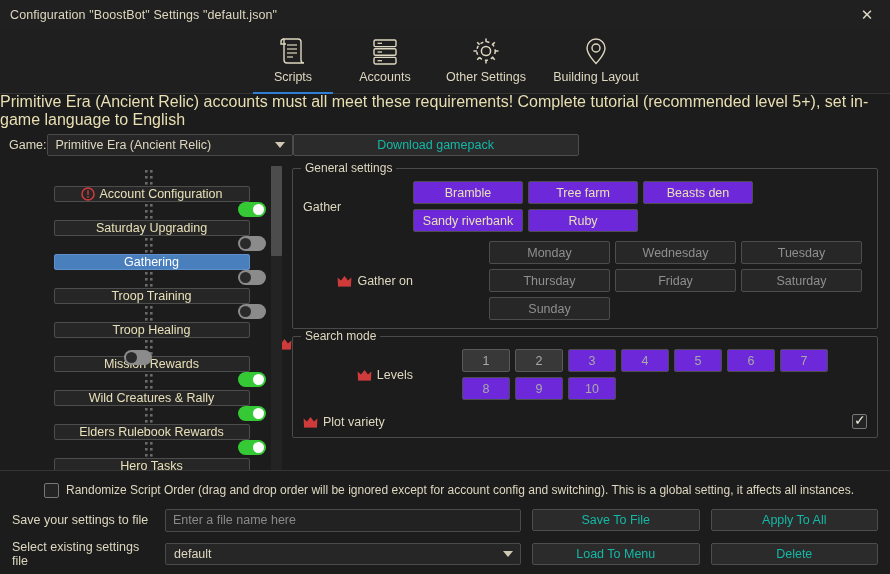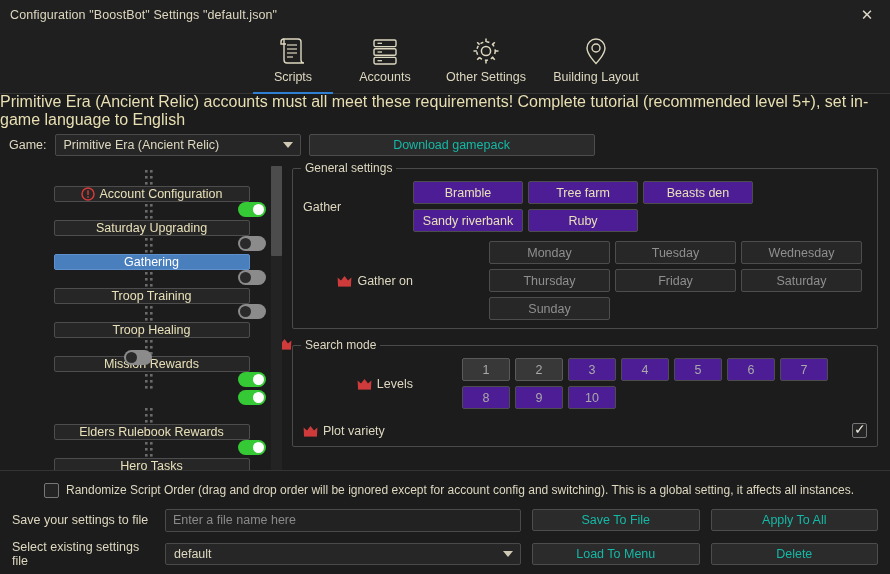--- a/index.html
+++ b/index.html
@@ -51,21 +51,21 @@
 
   
   .notice {
     height: 34px; display: flex; align-items: center; justify-content: center;
     color: #e8dfb2; font-size: 16px; background: #1c1c1c;
   }
 
   
   .gamerow {
     height: 34px; display: flex; align-items: center;
-    padding-left: 9px; gap: 8px; background: #1c1c1c;
+    padding-left: 9px; background: #1c1c1c;
   }
   .gamerow .lbl { font-size: 12.5px; color: #ded8c0; }
   .combo {
     position: relative; background: #262626; border: 1px solid #4a4a4a;
     height: 22px; display: flex; align-items: center;
     padding: 0 22px 0 8px; font-size: 12.5px; color: #ded8c0;
     cursor: pointer; border-radius: 2px;
   }
   .combo .arrow {
     position: absolute; right: 7px; top: 50%; transform: translateY(-50%);
@@ -125,34 +125,34 @@
   }
   .scroll-thumb {
     position: absolute; left: 0; top: 0; width: 11px; height: 90px;
     background: #4c4c4c; border-radius: 1px; cursor: pointer;
   }
 
   
   .panels { flex: 1; padding: 2px 12px 0 0; position: relative; }
   .group {
     border: 1px solid #4a4a4a; border-radius: 2px;
-    position: relative; margin-bottom: 16px; padding: 10px 10px 8px 10px;
+    position: relative; margin-bottom: 7px; padding: 10px 10px 8px 10px;
   }
   .group > .legend {
     position: absolute; top: -8px; left: 8px; background: #1c1c1c;
     padding: 0 4px; font-size: 12px; color: #ded8c0;
   }
   .field { display: flex; align-items: center; }
   .field .fname {
     width: 110px; flex: none; display: flex; align-items: center; gap: 5px;
     font-size: 12.5px; color: #ded8c0;
   }
   .chips { display: flex; flex-wrap: wrap; gap: 5px; flex: 1; }
   .chip {
-    height: 23px; background: #4c1d95; border: 1px solid #4d4d4d;
+    height: 23px; background: #6d28d9; border: 1px solid #4d4d4d;
     border-radius: 2px; color: #e8e0b8; font-size: 12.5px;
     display: flex; align-items: center; justify-content: center;
     cursor: pointer; padding: 0 6px;
   }
   .chip.w110 { width: 110px; }
   .chip.day { width: 121px; color: #8f8f8f; background: #272727; }
   .chip.lvl { width: 48px; color: #a9a9a9; }
   .chip.lvl.sel { background: #383838; border-color: #5a5a5a; }
   .cbox {
     width: 15px; height: 15px; border: 1px solid #777; border-radius: 2px;
@@ -382,20 +382,24 @@
     <span class="grip">
             <svg width="9" height="20" viewBox="0 0 9 20">
               <rect x="0" y="4" width="2.6" height="2.6" fill="#6a6a6a"></rect>
               <rect x="5" y="4" width="2.6" height="2.6" fill="#6a6a6a"></rect>
               <rect x="0" y="10" width="2.6" height="2.6" fill="#6a6a6a"></rect>
               <rect x="5" y="10" width="2.6" height="2.6" fill="#6a6a6a"></rect>
               <rect x="0" y="16" width="2.6" height="2.6" fill="#6a6a6a"></rect>
               <rect x="5" y="16" width="2.6" height="2.6" fill="#6a6a6a"></rect>
             </svg>
           </span>
+    <div class="script-btn">
+
+      <span>Wild Creatures &amp; Rally</span>
+    </div>
 
     <div class="toggle on">
       <span class="knob"></span>
     </div>
   </div>
   <div class="script-row">
     <span class="grip">
             <svg width="9" height="20" viewBox="0 0 9 20">
               <rect x="0" y="4" width="2.6" height="2.6" fill="#6a6a6a"></rect>
               <rect x="5" y="4" width="2.6" height="2.6" fill="#6a6a6a"></rect>
@@ -461,22 +465,22 @@
       <div class="field" style="margin-top:9px;">
         <div class="fname">
           <svg class="crown" viewBox="0 0 15 12">
             <path d="M1 10 L0.6 2.6 L4 5.6 L7.5 1 L11 5.6 L14.4 2.6 L14 10 z" fill="#cf3b3b"></path>
             <rect x="1" y="10" width="13" height="1.6" fill="#cf3b3b"></rect>
           </svg>
           <span>Gather on</span>
         </div>
         <div class="chips" id="day-chips" style="padding-left:76px;">
   <div class="chip day">Monday</div>
+  <div class="chip day">Wednesday</div>
   <div class="chip day">Tuesday</div>
-  <div class="chip day">Wednesday</div>
   <div class="chip day">Thursday</div>
   <div class="chip day">Friday</div>
   <div class="chip day">Saturday</div>
   <div class="chip day">Sunday</div>
           </div>
       </div>
     </div>
 
     <div class="group">
       <div class="legend">Search mode</div>

